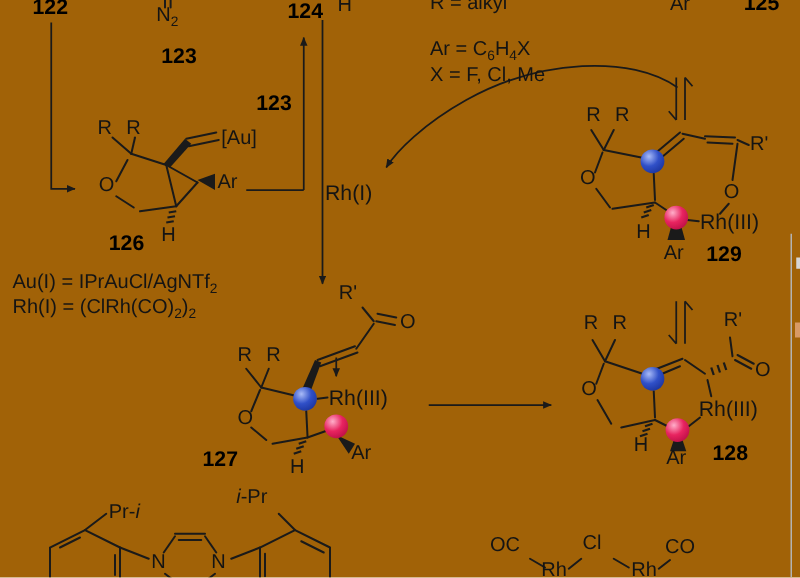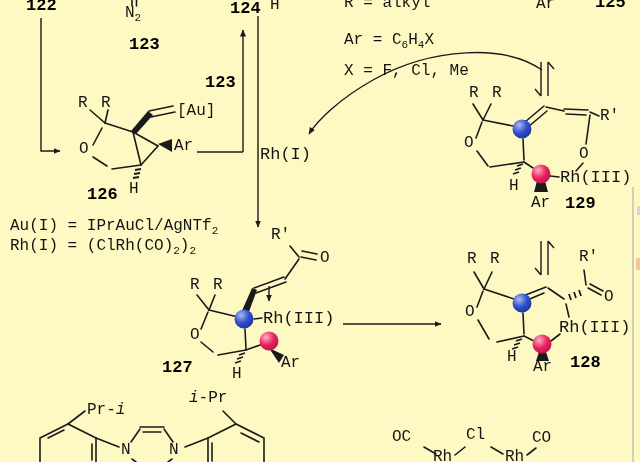--- a/index.html
+++ b/index.html
@@ -1,17 +1,17 @@
 <!DOCTYPE html>
 <html><head>
 <meta charset="utf-8">
 <style>
   html,body{margin:0;padding:0;background:#fff;}
-  #scheme{position:relative;width:640px;height:462px;background:#fef9c3;overflow:hidden;
-          font-family:Liberation Mono, monospace;}
+  #scheme{position:relative;width:640px;height:462px;background:#a16207;overflow:hidden;
+          font-family:Liberation Sans, sans-serif;}
   .t{position:absolute;font-size:16px;color:#141414;white-space:nowrap;line-height:1;}
   .b{font-weight:bold;font-size:17px;color:#000;}
   .big{font-size:17px;}
   sub{font-size:11px;line-height:0;}
   .it{font-style:italic;}
   #banner{position:absolute;left:481px;top:18px;width:156px;height:27px;
           background:#4ce13a;display:flex;align-items:center;justify-content:center;
           font-weight:bold;font-size:17px;color:#0b400b;}
   svg{position:absolute;left:0;top:0;}
   .bond{stroke:#1a1a1a;stroke-width:1.6;fill:none;stroke-linecap:round;}
@@ -199,21 +199,21 @@
   <span class="t b" style="left:26px;top:-3px">122</span>
   <span class="t" style="left:125px;top:5px"><span>N</span><sub>2</sub></span>
   <span class="t b" style="left:129px;top:36px">123</span>
   <span class="t b" style="left:230px;top:0px">124</span>
   <span class="t" style="left:270px;top:-3px">H</span>
   <span class="t b" style="left:205px;top:74px">123</span>
   <span class="t big" style="left:260px;top:146px">Rh(I)</span>
 
   <span class="t" style="left:344px;top:-5px">R = alkyl</span>
   <span class="t" style="left:344px;top:32px"><span>Ar = C</span><sub>6</sub><span>H</span><sub>4</sub><span>X</span></span>
-  <span class="t" style="left:344px;top:63px">X = F, Cl, Me</span>
+  <span class="t" style="left:344px;top:53px">X = F, Cl, Me</span>
 
   <span class="t" style="left:536px;top:-4px">Ar</span>
   <span class="t b" style="left:595px;top:-6px">125</span>
 
   <span class="t" style="left:10px;top:218px"><span>Au(I) = IPrAuCl/AgNTf</span><sub>2</sub></span>
   <span class="t" style="left:10px;top:238px"><span>Rh(I) = (ClRh(CO)</span><sub>2</sub><span>)</span><sub>2</sub></span>
 
   <span class="t" style="left:78px;top:95px">R</span>
   <span class="t" style="left:101px;top:95px">R</span>
   <span class="t" style="left:79px;top:141px">O</span>

